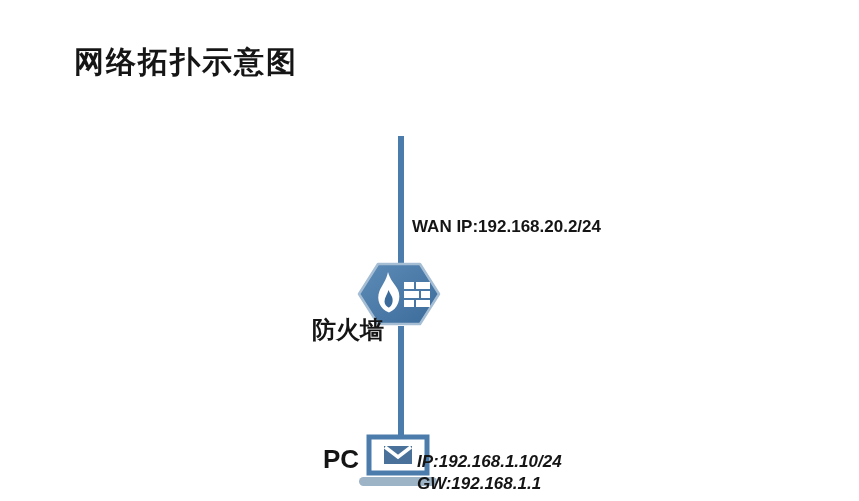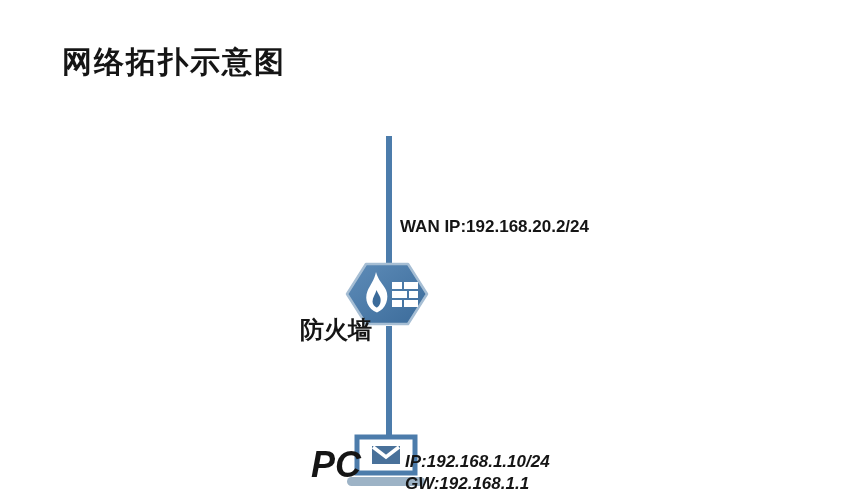--- a/index.html
+++ b/index.html
@@ -18,35 +18,35 @@
   html,body{background:#ffffff;}
   .canvas{
     position:relative;
     width:859px;
     height:501px;
     background:#ffffff;
     overflow:hidden;
     font-family:"Liberation Sans","DejaVu Sans",sans-serif;
     color:var(--text);
   }
-  .abs{position:absolute;}
+  .abs{position:absolute;margin-left:12px;}
   .page-title{
     left:62px; top:42px;
     font-size:30px;
     font-weight:bold;
     letter-spacing:2px;
   }
   .node-label{
     font-weight:bold;
     font-size:24px;
     white-space:nowrap;
   }
   .label-internet{left:289px; top:136px;}
   .label-firewall{left:300px; top:314px;}
-  .label-pc{left:311px; top:444px; font-size:36px;font-style:italic;}
+  .label-pc{left:311px; top:444px; font-size:26px;}
   .annotation{
     font-size:17px;
     font-weight:bold;
     line-height:21px;
     white-space:nowrap;
   }
   .anno-wan{left:400px; top:216px;}
   .anno-lan{left:409px; top:327px;}
   .anno-pc{left:405px; top:451px; line-height:22px;font-style:italic;}
   .link-line{

